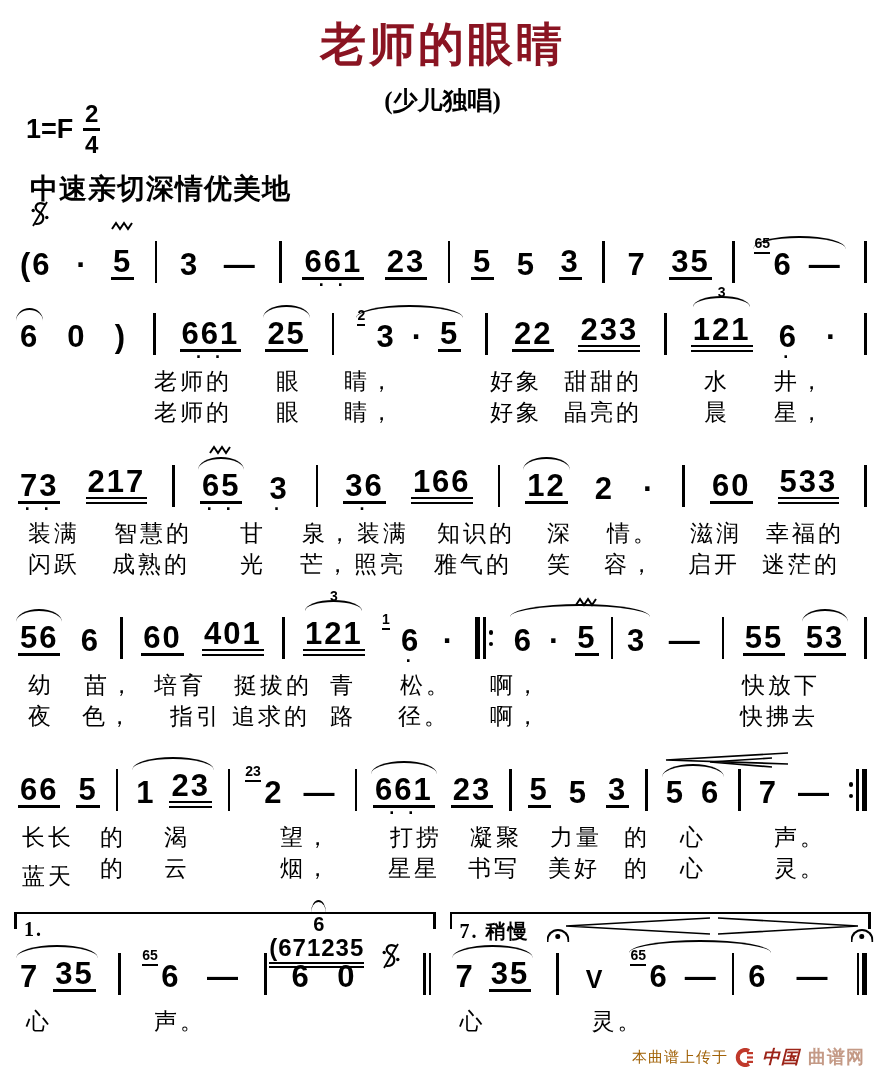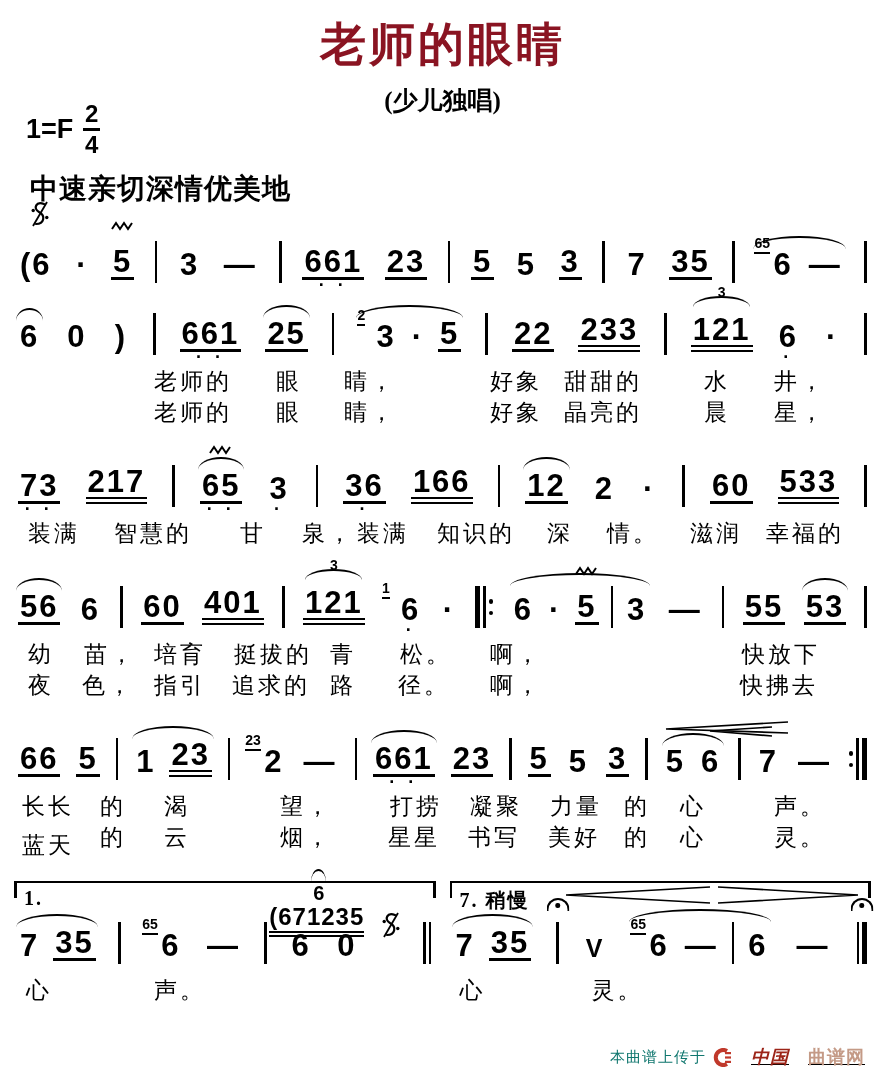--- a/index.html
+++ b/index.html
@@ -60,22 +60,22 @@
   
   .endrow{display:flex;gap:14px;margin-bottom:0;}
   .ending{position:relative;flex:1;border-top:2.6px solid #000;padding-top:30px;}
   .ending::before{content:"";position:absolute;left:0;top:0;width:2.6px;height:15px;background:#000;}
   .ending::after{content:"";position:absolute;right:0;top:0;width:2.6px;height:15px;background:#000;}
   .endlab{position:absolute;top:4px;left:10px;font-size:20px;font-weight:bold;
           font-family:"Liberation Serif",serif;letter-spacing:2px;}
   .ehp{position:absolute;top:2px;left:112px;line-height:0;}
   
   .footer{position:absolute;bottom:14px;right:20px;display:flex;align-items:center;gap:7px;}
-  .fpre{font-size:15px;color:#0f766e;letter-spacing:1px;}
-  .flogo{display:flex;align-items:center;gap:19px;cursor:pointer;text-decoration:underline;}
+  .fpre{font-size:15px;color:#a16207;letter-spacing:1px;}
+  .flogo{display:flex;align-items:center;gap:8px;cursor:pointer;}
   .fcn{color:#9c2418;font-weight:bold;font-style:italic;font-size:18px;letter-spacing:1px;}
   .fgw{color:#c49a86;font-weight:bold;font-size:18px;letter-spacing:1px;}
 </style>
 </head>
 <body>
 
 <div class="title">老师的眼睛</div>
 <div class="subtitle">(少儿独唱)</div>
 <div class="credits">
 </div>
@@ -352,20 +352,32 @@
         <span class="lyric" style="left: 100px;">智慧的</span>
         <span class="lyric" style="left: 226px;">甘</span>
         <span class="lyric" style="left: 288px;">泉，</span>
         <span class="lyric" style="left: 343px;">装满</span>
         <span class="lyric" style="left: 423px;">知识的</span>
         <span class="lyric" style="left: 533px;">深</span>
         <span class="lyric" style="left: 593px;">情。</span>
         <span class="lyric" style="left: 676px;">滋润</span>
         <span class="lyric" style="left: 752px;">幸福的</span>
       </div>
+      <div class="lyr">
+        <span class="lyric" style="left: 14px;">闪跃</span>
+        <span class="lyric" style="left: 98px;">成熟的</span>
+        <span class="lyric" style="left: 226px;">光</span>
+        <span class="lyric" style="left: 286px;">芒，</span>
+        <span class="lyric" style="left: 340px;">照亮</span>
+        <span class="lyric" style="left: 420px;">雅气的</span>
+        <span class="lyric" style="left: 533px;">笑</span>
+        <span class="lyric" style="left: 590px;">容，</span>
+        <span class="lyric" style="left: 674px;">启开</span>
+        <span class="lyric" style="left: 748px;">迷茫的</span>
+      </div>
     </div>
     <div class="sys">
       <div class="notes">
         <span class="tok u1">
           <span class="num">56</span>
           <span class="dots">&nbsp;</span>
           <span class="arc"></span>
         </span>
         <span class="tok">
           <span class="num">6</span>
@@ -459,21 +471,21 @@
         <span class="lyric" style="left: 140px;">培育</span>
         <span class="lyric" style="left: 220px;">挺拔的</span>
         <span class="lyric" style="left: 316px;">青</span>
         <span class="lyric" style="left: 386px;">松。</span>
         <span class="lyric" style="left: 476px;">啊，</span>
         <span class="lyric" style="left: 728px;">快放下</span>
       </div>
       <div class="lyr">
         <span class="lyric" style="left: 14px;">夜</span>
         <span class="lyric" style="left: 68px;">色，</span>
-        <span class="lyric" style="left: 140px;">指引</span>
+        <span class="lyric" style="left: 156px;">指引</span>
         <span class="lyric" style="left: 218px;">追求的</span>
         <span class="lyric" style="left: 316px;">路</span>
         <span class="lyric" style="left: 384px;">径。</span>
         <span class="lyric" style="left: 476px;">啊，</span>
         <span class="lyric" style="left: 726px;">快拂去</span>
       </div>
     </div>
     <div class="sys">
       <div class="notes">
         <span class="tok u1">

